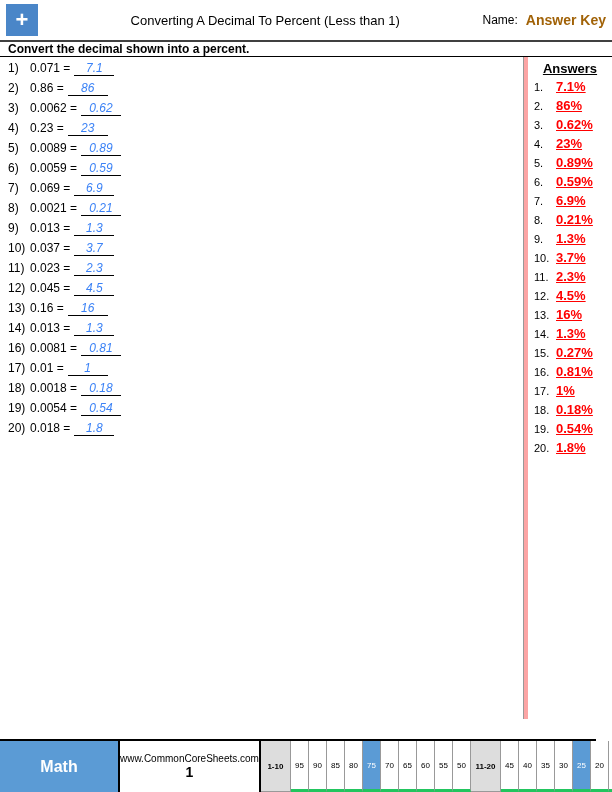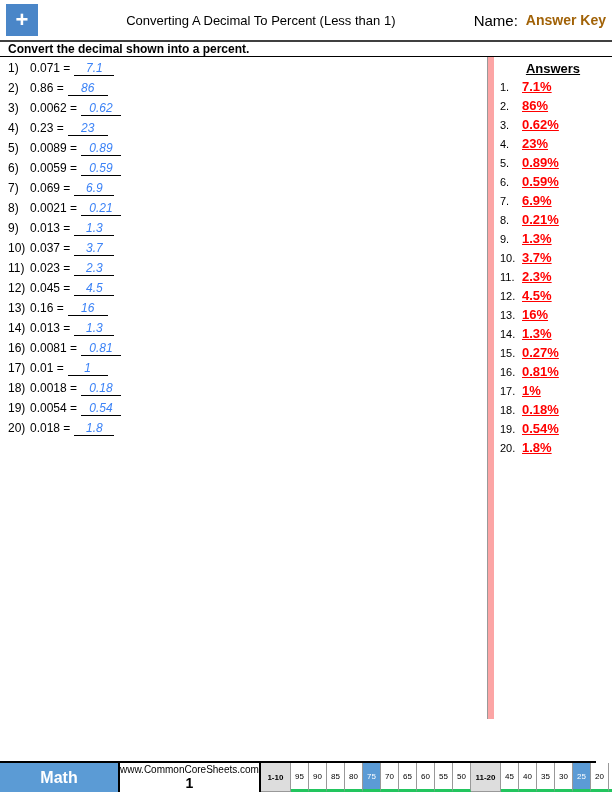--- a/index.html
+++ b/index.html
@@ -40,21 +40,21 @@
       font-size: 22px;
       font-weight: bold;
     }
     .header-title {
       flex: 1;
       text-align: center;
       font-size: 13px;
       font-weight: normal;
     }
     .header-name {
-      font-size: 15px;
+      font-size: 12px;
       margin-right: 8px;
     }
     .answer-key {
       color: #a16207;
       font-weight: bold;
       font-size: 14px;
     }
 
     
     .instructions {
@@ -98,23 +98,23 @@
       min-width: 40px;
       color: #3b82f6;
       font-style: italic;
       padding: 0 2px;
       display: inline-block;
       text-align: center;
     }
 
     
     .answers-column {
-      width: 124px;
+      width: 88px;
       padding: 4px 6px;
-      border-left: 6px solid #fca5a5;
+      border-left: 4px solid #fca5a5;
     }
 
     .answers-header {
       text-align: center;
       font-weight: bold;
       text-decoration: underline;
       font-size: 13px;
       margin-bottom: 3px;
     }
 
@@ -137,21 +137,21 @@
       font-size: 13px;
       text-decoration: underline;
     }
 
     
     .footer {
       position: absolute;
       bottom: 0;
       left: 0;
       right: 16px;
-      height: 31px;
+      height: 53px;
       border-top: 2px solid #000;
       display: flex;
       align-items: stretch;
     }
 
     .footer-math {
       background: #5b9bd5;
       color: white;
       font-weight: bold;
       font-size: 16px;

